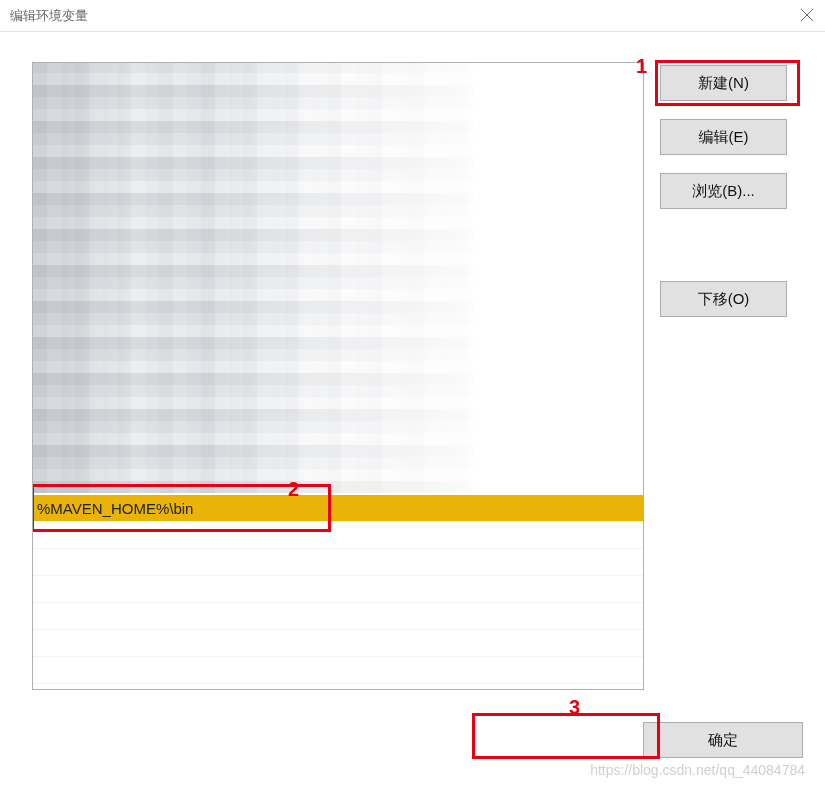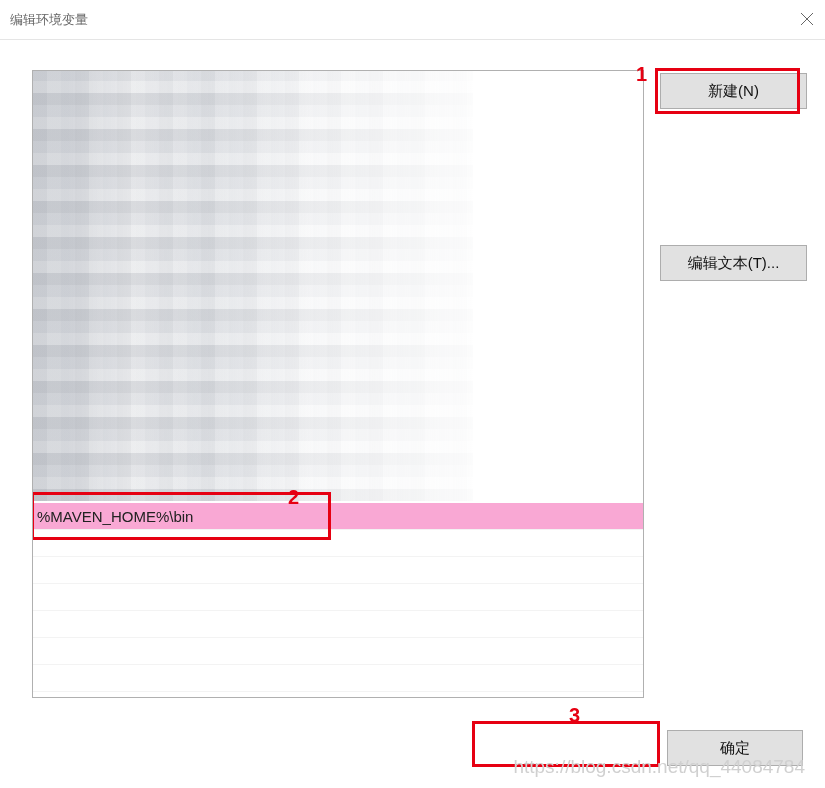--- a/index.html
+++ b/index.html
@@ -9,21 +9,21 @@
     }
     body {
       font-family: "Microsoft YaHei", "微软雅黑", sans-serif;
       font-size: 14px;
       background: #fff;
       width: 825px;
       height: 788px;
       overflow: hidden;
     }
     .titlebar {
-      height: 40px;
+      height: 32px;
       display: flex;
       align-items: center;
       padding: 0 10px;
       border-bottom: 1px solid #e5e5e5;
       color: #666;
       font-size: 13px;
     }
     .titlebar-spacer {
       flex: 1;
     }
@@ -104,21 +104,21 @@
       left: 255px;
     }
     .button-column {
       display: flex;
       flex-direction: column;
       gap: 18px;
       padding-top: 3px;
       position: relative;
     }
     .win-button {
-      width: 147px;
+      width: 127px;
       height: 36px;
       border: 1px solid #adadad;
       background: #e1e1e1;
       font-family: inherit;
       font-size: 15px;
       color: #111;
       cursor: pointer;
     }
     .btn-gap-med {
       height: 36px;
@@ -140,41 +140,41 @@
       left: -24px;
     }
     .footer {
       display: flex;
       justify-content: flex-end;
       gap: 18px;
       padding: 12px 22px 0 0;
       position: relative;
     }
     .footer .win-button {
-      width: 136px;
+      width: 160px;
     }
     .highlight-box-3 {
       position: absolute;
       top: 3px;
       right: 165px;
       width: 188px;
       height: 46px;
       border: 3px solid #e60012;
       pointer-events: none;
     }
     .annot-3 {
       top: -14px;
       right: 245px;
     }
     .watermark {
       position: absolute;
       bottom: 10px;
       right: 20px;
       color: #d0d0d0;
-      font-size: 19px;
+      font-size: 14px;
       font-family: Arial, sans-serif;
     }
   </style>
 </head>
 <body>
 
 <div class="titlebar">
   <span>编辑环境变量</span>
   <div class="titlebar-spacer"></div>
   <div class="close-icon">
@@ -199,41 +199,43 @@
       <div class="list-row" style="opacity:0"></div>
       <div class="list-row" style="opacity:0"></div>
       <div class="list-row" style="opacity:0"></div>
       <div class="list-row" style="opacity:0"></div>
       <div class="list-row" style="opacity:0"></div>
       <div class="list-row" style="opacity:0"></div>
       <div class="list-row" style="opacity:0"></div>
       <div class="list-row" style="opacity:0"></div>
       <div class="list-row" style="opacity:0"></div>
       <div class="list-row" style="opacity:0"></div>
-      <div class="list-row" style="background:#f9a8d4">%MAVEN_HOME%\bin</div>
+      <div class="list-row" style="background:#eab308">%MAVEN_HOME%\bin</div>
       <div class="list-row empty"></div>
       <div class="list-row empty"></div>
       <div class="list-row empty"></div>
       <div class="list-row empty"></div>
       <div class="list-row empty"></div>
       <div class="list-row empty"></div>
     </div>
     <div class="highlight-box-2"></div>
     <div class="annot annot-2">2</div>
   </div>
 
   <div class="button-column">
     <div style="position:relative">
       <button class="win-button">新建(N)</button>
       <div class="highlight-box-1"></div>
       <div class="annot annot-1">1</div>
     </div>
+    <button class="win-button">编辑(E)</button>
+    <button class="win-button">浏览(B)...</button>
     <div class="btn-gap-med"></div>
+    <button class="win-button">下移(O)</button>
     <div class="btn-gap-lg"></div>
-    <button class="win-button">编辑文本(T)...</button>
   </div>
 
 </div>
 
 <div class="footer">
   <button class="win-button">确定</button>
   <div class="highlight-box-3"></div>
   <div class="annot annot-3">3</div>
 </div>
 

